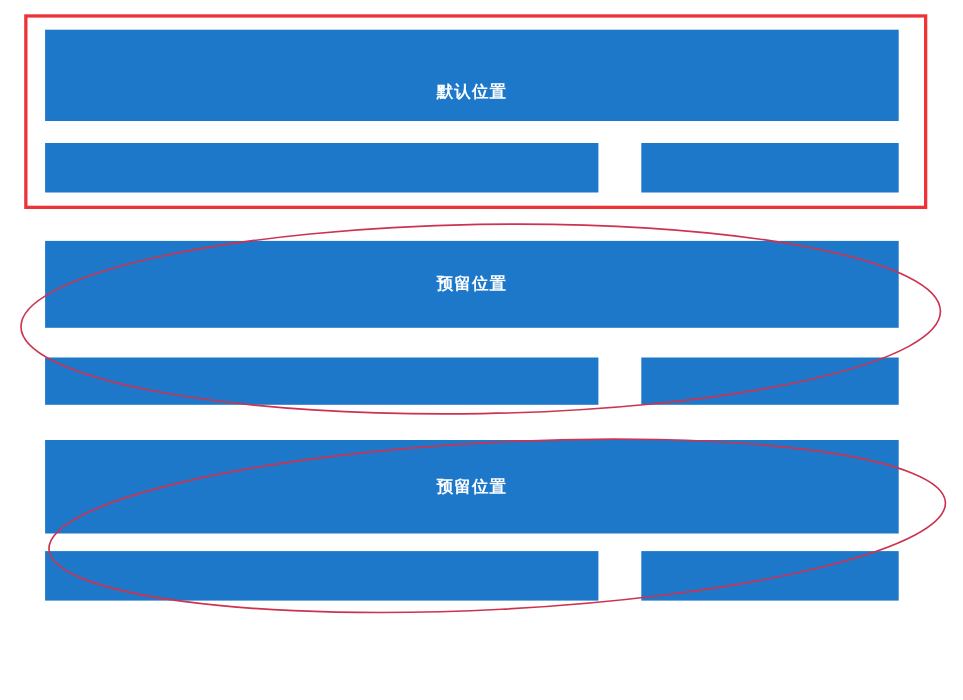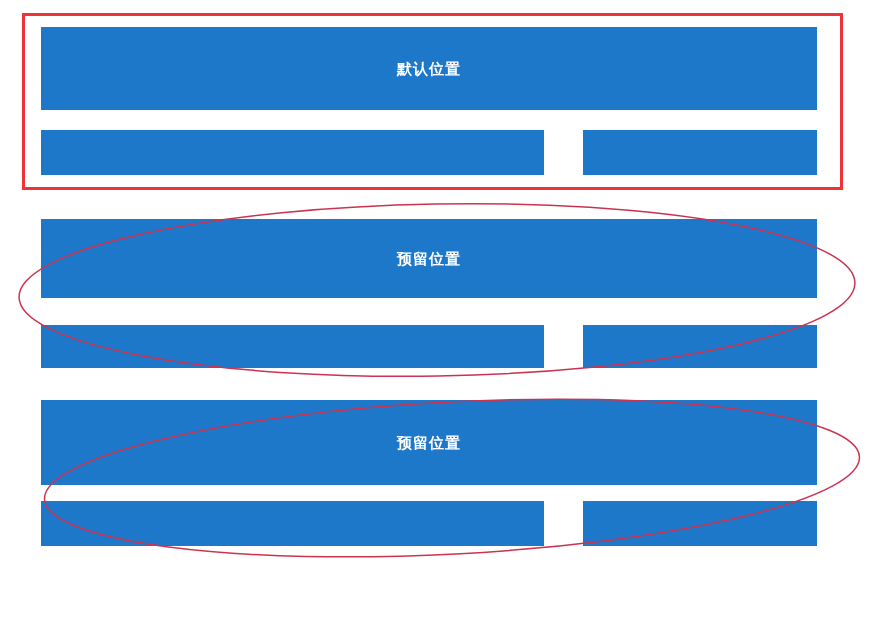--- a/index.html
+++ b/index.html
@@ -49,21 +49,21 @@
     border: 3px solid #ee3338;
     box-sizing: border-box;
   }
 </style>
 </head>
 <body>
 
 <div id="canvas">
 
   <div class="block" style="left: 41px; top: 27px; width: 776px; height: 83px; background: rgb(30, 120, 202);">
-    <span class="block-label" style="color: rgb(255, 255, 255);">默认位置</span>
+    <span class="block-label" style="color: rgb(255, 255, 255); margin-top: 15px;">默认位置</span>
   </div>
   <div class="block" style="left: 41px; top: 130px; width: 503px; height: 45px; background: rgb(30, 120, 202);"></div>
   <div class="block" style="left: 583px; top: 130px; width: 234px; height: 45px; background: rgb(30, 120, 202);"></div>
 
   <div class="block" style="left: 41px; top: 219px; width: 776px; height: 79px; background: rgb(30, 120, 202);">
     <span class="block-label" style="color: rgb(255, 255, 255);">预留位置</span>
   </div>
   <div class="block" style="left: 41px; top: 325px; width: 503px; height: 43px; background: rgb(30, 120, 202);"></div>
   <div class="block" style="left: 583px; top: 325px; width: 234px; height: 43px; background: rgb(30, 120, 202);"></div>
 

